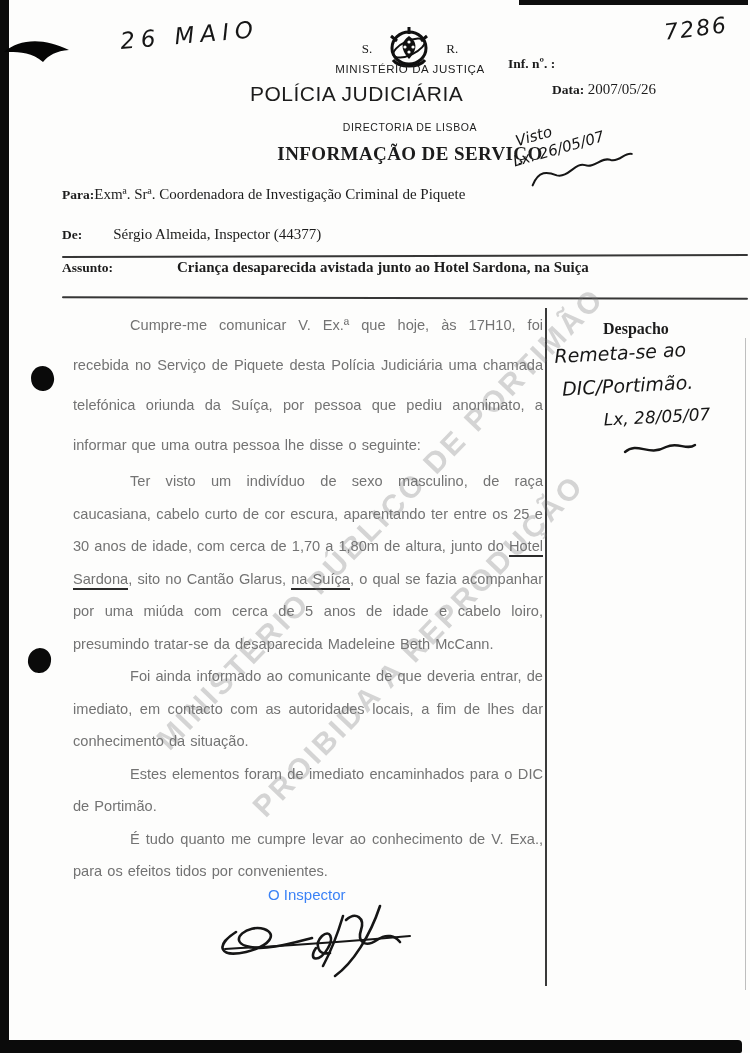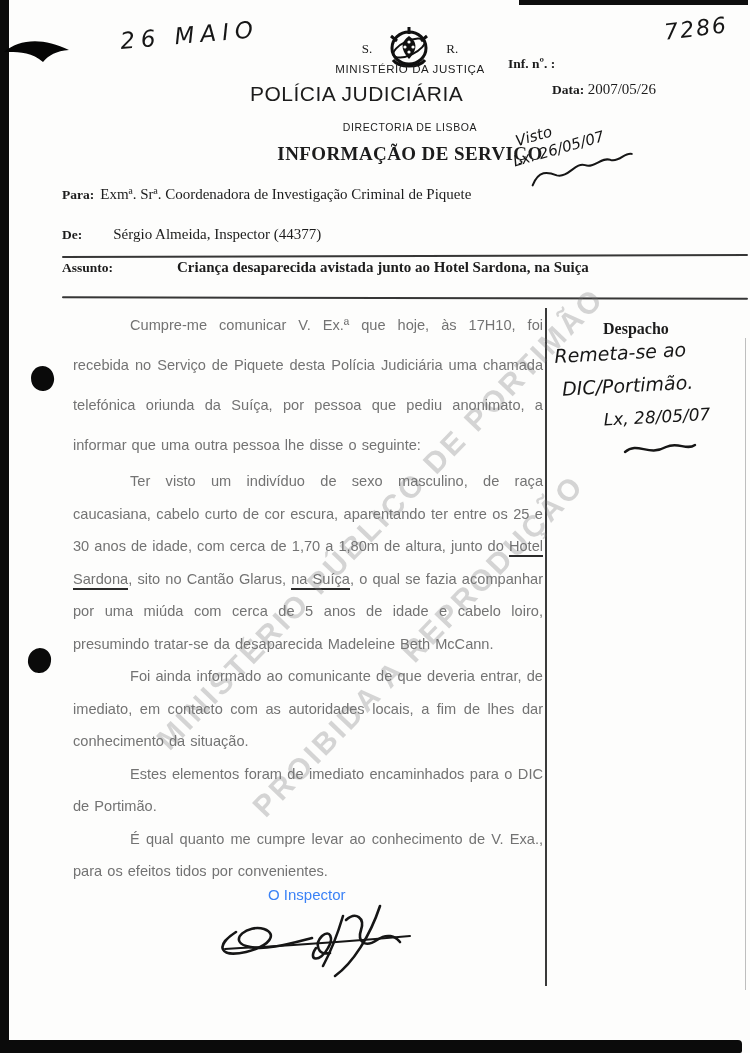--- a/index.html
+++ b/index.html
@@ -29,21 +29,21 @@
   .h-org{left:250px;top:82px;width:320px;text-align:left;font-family:"Liberation Sans",sans-serif;font-size:21px;letter-spacing:.5px;}
   .h-dir{left:250px;top:121px;width:320px;text-align:center;font-family:"Liberation Sans",sans-serif;font-size:10.5px;letter-spacing:.6px;}
   .h-title{left:230px;top:143px;width:360px;text-align:center;font-size:19px;font-weight:bold;letter-spacing:.4px;}
   .inf-line{left:508px;top:56px;font-size:13.5px;font-weight:bold;}
   .data-line{left:508px;top:81px;font-size:13.5px;padding-left:44px;}
   .data-line b{font-weight:bold;}
   .data-line .val{font-weight:normal;font-size:15px;}
   
   .meta-line{left:62px;display:flex;align-items:flex-end;font-size:15px;}
   .meta-line .lbl{font-weight:bold;font-size:13.5px;white-space:nowrap;}
-  .m-para{top:186px;} .m-para .val{margin-left:6px;}
+  .m-para{top:186px;} .m-para .val{}
   .m-de{top:226px;}  .m-de .val{margin-left:31px;}
   .m-ass{top:259px;gap:32px;} .m-ass .val{margin-left:32px;font-weight:bold;}
   .rule{left:62px;width:686px;height:2px;background:#1a1a1a;opacity:.88;border-radius:2px;}
   .rule.r1{top:255px;transform:rotate(-.15deg);}
   .rule.r2{top:297px;transform:rotate(.12deg);}
   
   .main-text{left:73px;top:305px;width:470px;font-family:"Liberation Sans",sans-serif;
     font-size:14.6px;text-align:justify;color:#737373;word-spacing:1px;}
   .main-text p{margin:0;text-indent:57px;}
   .main-text .lh1{line-height:40px;}
@@ -136,21 +136,21 @@
     <span class="lbl">Assunto:</span>
     <span class="val">Criança desaparecida avistada junto ao Hotel Sardona, na Suiça</span>
   </div>
   <div class="abs rule r2"></div>
 
   <div class="abs main-text">
     <p class="lh1">Cumpre-me comunicar V. Ex.ª que hoje, às 17H10, foi recebida no Serviço de Piquete desta Polícia Judiciária uma chamada telefónica oriunda da Suíça, por pessoa que pediu anonimato, a informar que uma outra pessoa lhe disse o seguinte:</p>
     <p class="lh2"><span>Ter visto um indivíduo de sexo masculino, de raça caucasiana, cabelo curto de cor escura, aparentando ter entre os 25 e 30 anos de idade, com cerca de 1,70 a 1,80m de altura, junto do </span><span class="hand-underline">Hotel Sardona</span><span>, sito no Cantão Glarus, </span><span class="hand-underline">na Suíça</span><span>, o qual se fazia acompanhar por uma miúda com cerca de 5 anos de idade e cabelo loiro, presumindo tratar-se da desaparecida Madeleine Beth McCann.</span></p>
     <p class="lh2">Foi ainda informado ao comunicante de que deveria entrar, de imediato, em contacto com as autoridades locais, a fim de lhes dar conhecimento da situação.</p>
     <p class="lh2">Estes elementos foram de imediato encaminhados para o DIC de Portimão.</p>
-    <p class="lh2">É qual quanto me cumpre levar ao conhecimento de V. Exa., para os efeitos tidos por convenientes.</p>
+    <p class="lh2">É tudo quanto me cumpre levar ao conhecimento de V. Exa., para os efeitos tidos por convenientes.</p>
   </div>
 
   <div class="abs vrule"></div>
   <div class="abs vrule-right"></div>
   <div class="abs despacho-label">Despacho</div>
   <div class="abs hand despacho-hand">
     <div>Remeta-se ao</div>
     <div class="dl2">DIC/Portimão.</div>
     <div class="dl3">Lx, 28/05/07</div>
   </div>

